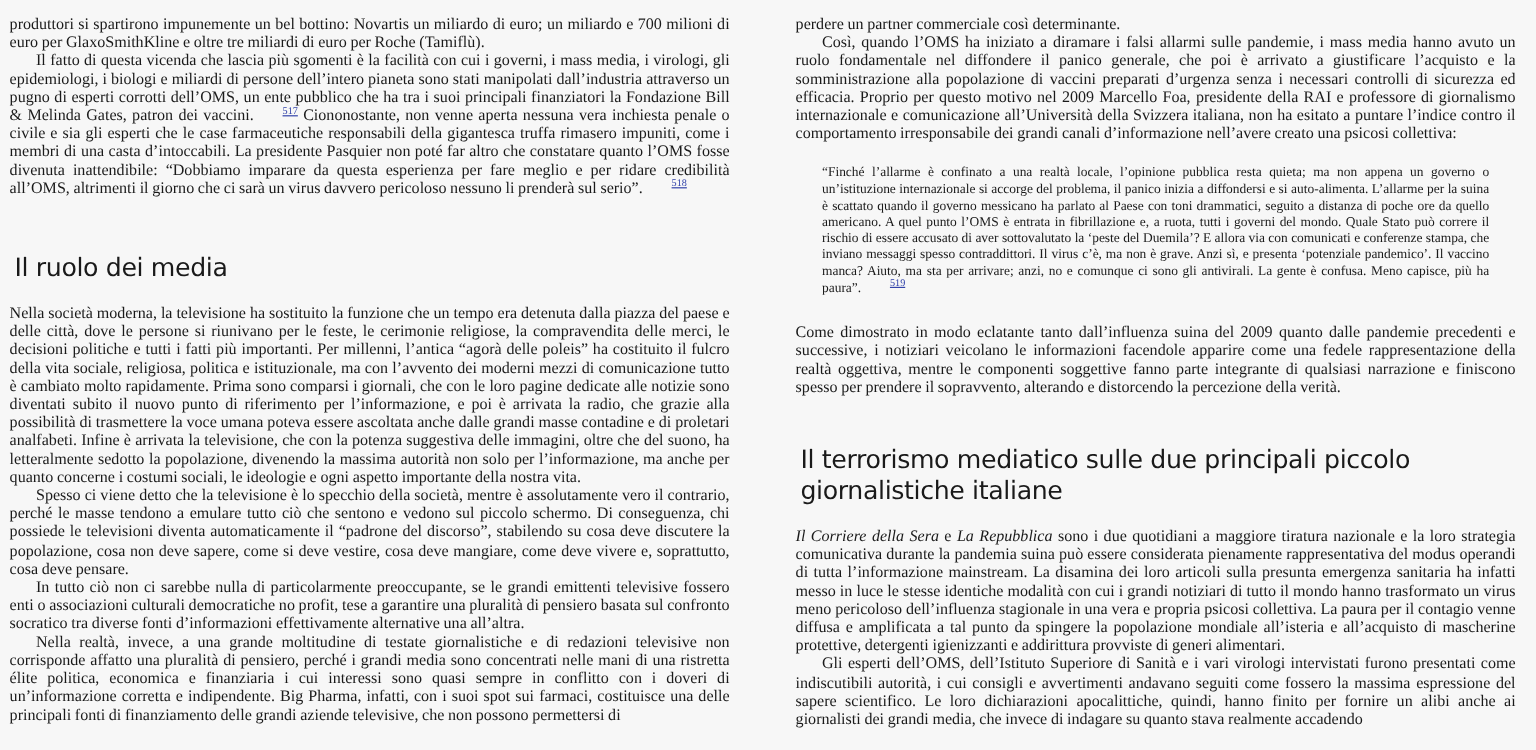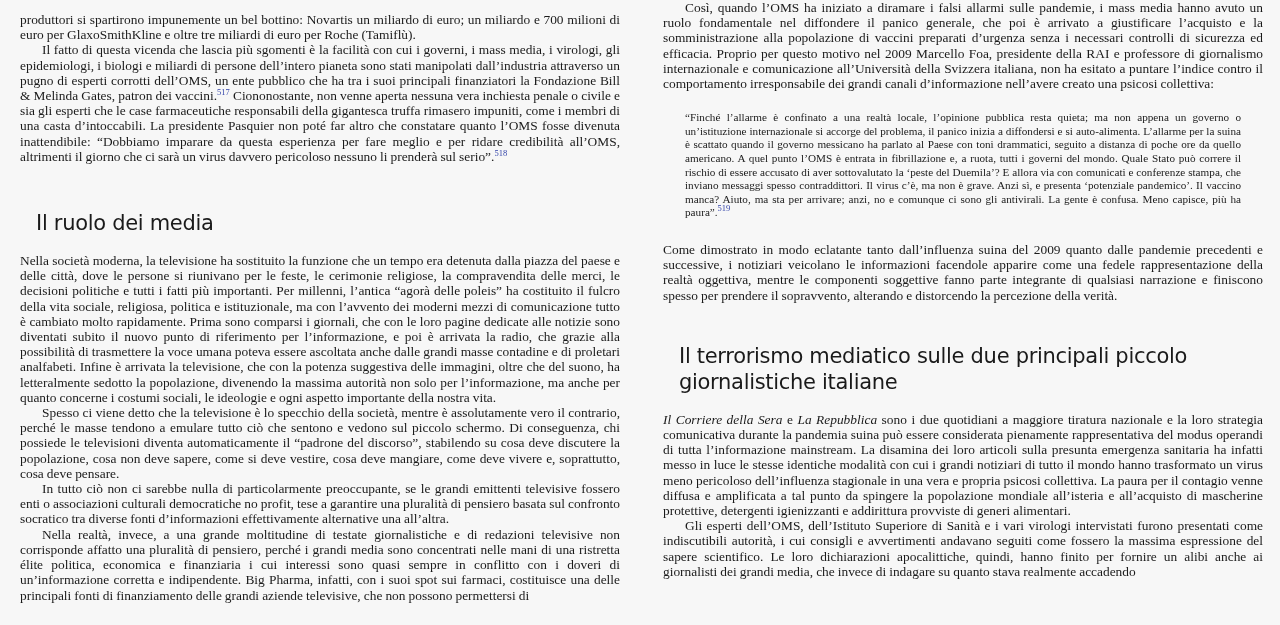--- a/index.html
+++ b/index.html
@@ -15,47 +15,49 @@
     font-family: "Liberation Serif", "DejaVu Serif", serif;
     color: #1a1a1a;
   }
   .page {
     position: absolute;
     top: 0;
     width: 600px;
     height: 625px;
     overflow: hidden;
   }
-  .page-left { left: 20px; }
+  .page-left { left: 8px; }
   .page-right { left: 663px; }
 
   .para {
     font-size: 13.4px;
     line-height: 15.2px;
     text-align: justify;
     margin: 0;
     word-spacing: -0.3px;
   }
   .para.indent { text-indent: 22px; }
 
   .fn {
     color: #3344aa;
+    text-decoration: underline;
     font-size: 8.5px;
     vertical-align: super;
     line-height: 0;
     cursor: pointer;
+    margin-left: 24px;
   }
 
   h2.heading {
     font-family: "DejaVu Sans", "Liberation Sans", sans-serif;
     font-weight: normal;
     font-size: 21px;
     line-height: 26px;
     color: #1a1a1a;
-    margin: 16px;
+    margin: 4px;
     letter-spacing: -0.3px;
   }
 
   .blockquote {
     font-size: 11.2px;
     line-height: 13.6px;
     text-align: justify;
     margin: 0;
     padding: 0 22px;
     word-spacing: -0.2px;
@@ -72,20 +74,21 @@
 
   <h2 class="heading" style="margin-top:46px; margin-bottom:17px;">Il ruolo dei media</h2>
 
   <p class="para">Nella società moderna, la televisione ha sostituito la funzione che un tempo era detenuta dalla piazza del paese e delle città, dove le persone si riunivano per le feste, le cerimonie religiose, la compravendita delle merci, le decisioni politiche e tutti i fatti più importanti. Per millenni, l’antica “agorà delle poleis” ha costituito il fulcro della vita sociale, religiosa, politica e istituzionale, ma con l’avvento dei moderni mezzi di comunicazione tutto è cambiato molto rapidamente. Prima sono comparsi i giornali, che con le loro pagine dedicate alle notizie sono diventati subito il nuovo punto di riferimento per l’informazione, e poi è arrivata la radio, che grazie alla possibilità di trasmettere la voce umana poteva essere ascoltata anche dalle grandi masse contadine e di proletari analfabeti. Infine è arrivata la televisione, che con la potenza suggestiva delle immagini, oltre che del suono, ha letteralmente sedotto la popolazione, divenendo la massima autorità non solo per l’informazione, ma anche per quanto concerne i costumi sociali, le ideologie e ogni aspetto importante della nostra vita.</p>
   <p class="para indent">Spesso ci viene detto che la televisione è lo specchio della società, mentre è assolutamente vero il contrario, perché le masse tendono a emulare tutto ciò che sentono e vedono sul piccolo schermo. Di conseguenza, chi possiede le televisioni diventa automaticamente il “padrone del discorso”, stabilendo su cosa deve discutere la popolazione, cosa non deve sapere, come si deve vestire, cosa deve mangiare, come deve vivere e, soprattutto, cosa deve pensare.</p>
   <p class="para indent">In tutto ciò non ci sarebbe nulla di particolarmente preoccupante, se le grandi emittenti televisive fossero enti o associazioni culturali democratiche no profit, tese a garantire una pluralità di pensiero basata sul confronto socratico tra diverse fonti d’informazioni effettivamente alternative una all’altra.</p>
   <p class="para indent">Nella realtà, invece, a una grande moltitudine di testate giornalistiche e di redazioni televisive non corrisponde affatto una pluralità di pensiero, perché i grandi media sono concentrati nelle mani di una ristretta élite politica, economica e finanziaria i cui interessi sono quasi sempre in conflitto con i doveri di un’informazione corretta e indipendente. Big Pharma, infatti, con i suoi spot sui farmaci, costituisce una delle principali fonti di finanziamento delle grandi aziende televisive, che non possono permettersi di</p>
 </div>
 
 <div class="page page-right">
+  <p class="para" style="margin-top:12px;">perdere un partner commerciale così determinante.</p>
   <p class="para indent">Così, quando l’OMS ha iniziato a diramare i falsi allarmi sulle pandemie, i mass media hanno avuto un ruolo fondamentale nel diffondere il panico generale, che poi è arrivato a giustificare l’acquisto e la somministrazione alla popolazione di vaccini preparati d’urgenza senza i necessari controlli di sicurezza ed efficacia. Proprio per questo motivo nel 2009 Marcello Foa, presidente della RAI e professore di giornalismo internazionale e comunicazione all’Università della Svizzera italiana, non ha esitato a puntare l’indice contro il comportamento irresponsabile dei grandi canali d’informazione nell’avere creato una psicosi collettiva:</p>
 
   <p class="blockquote" style="margin-top:20px;"><span>“Finché l’allarme è confinato a una realtà locale, l’opinione pubblica resta quieta; ma non appena un governo o un’istituzione internazionale si accorge del problema, il panico inizia a diffondersi e si auto-alimenta. L’allarme per la suina è scattato quando il governo messicano ha parlato al Paese con toni drammatici, seguito a distanza di poche ore da quello americano. A quel punto l’OMS è entrata in fibrillazione e, a ruota, tutti i governi del mondo. Quale Stato può correre il rischio di essere accusato di aver sottovalutato la ‘peste del Duemila’? E allora via con comunicati e conferenze stampa, che inviano messaggi spesso contraddittori. Il virus c’è, ma non è grave. Anzi sì, e presenta ‘potenziale pandemico’. Il vaccino manca? Aiuto, ma sta per arrivare; anzi, no e comunque ci sono gli antivirali. La gente è confusa. Meno capisce, più ha paura”.</span><a class="fn">519</a></p>
 
   <p class="para" style="margin-top:22px;">Come dimostrato in modo eclatante tanto dall’influenza suina del 2009 quanto dalle pandemie precedenti e successive, i notiziari veicolano le informazioni facendole apparire come una fedele rappresentazione della realtà oggettiva, mentre le componenti soggettive fanno parte integrante di qualsiasi narrazione e finiscono spesso per prendere il sopravvento, alterando e distorcendo la percezione della verità.</p>
 
   <h2 class="heading" style="margin-top:40px; margin-bottom:17px;">Il terrorismo mediatico sulle due principali piccolo giornalistiche italiane</h2>
 
   <p class="para"><em>Il Corriere della Sera</em><span> e </span><em>La Repubblica</em><span> sono i due quotidiani a maggiore tiratura nazionale e la loro strategia comunicativa durante la pandemia suina può essere considerata pienamente rappresentativa del modus operandi di tutta l’informazione mainstream. La disamina dei loro articoli sulla presunta emergenza sanitaria ha infatti messo in luce le stesse identiche modalità con cui i grandi notiziari di tutto il mondo hanno trasformato un virus meno pericoloso dell’influenza stagionale in una vera e propria psicosi collettiva. La paura per il contagio venne diffusa e amplificata a tal punto da spingere la popolazione mondiale all’isteria e all’acquisto di mascherine protettive, detergenti igienizzanti e addirittura provviste di generi alimentari.</span></p>
   <p class="para indent">Gli esperti dell’OMS, dell’Istituto Superiore di Sanità e i vari virologi intervistati furono presentati come indiscutibili autorità, i cui consigli e avvertimenti andavano seguiti come fossero la massima espressione del sapere scientifico. Le loro dichiarazioni apocalittiche, quindi, hanno finito per fornire un alibi anche ai giornalisti dei grandi media, che invece di indagare su quanto stava realmente accadendo</p>

